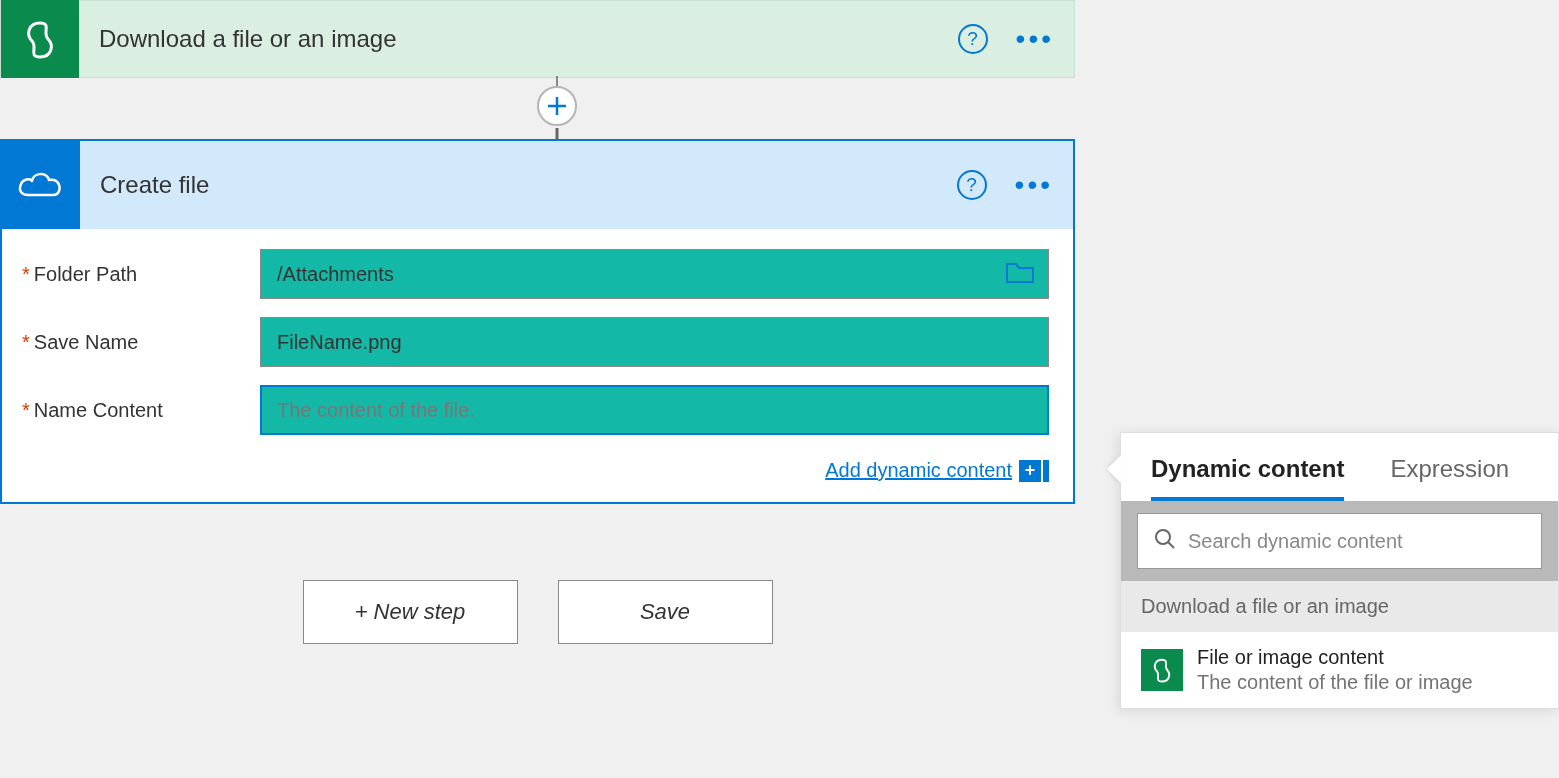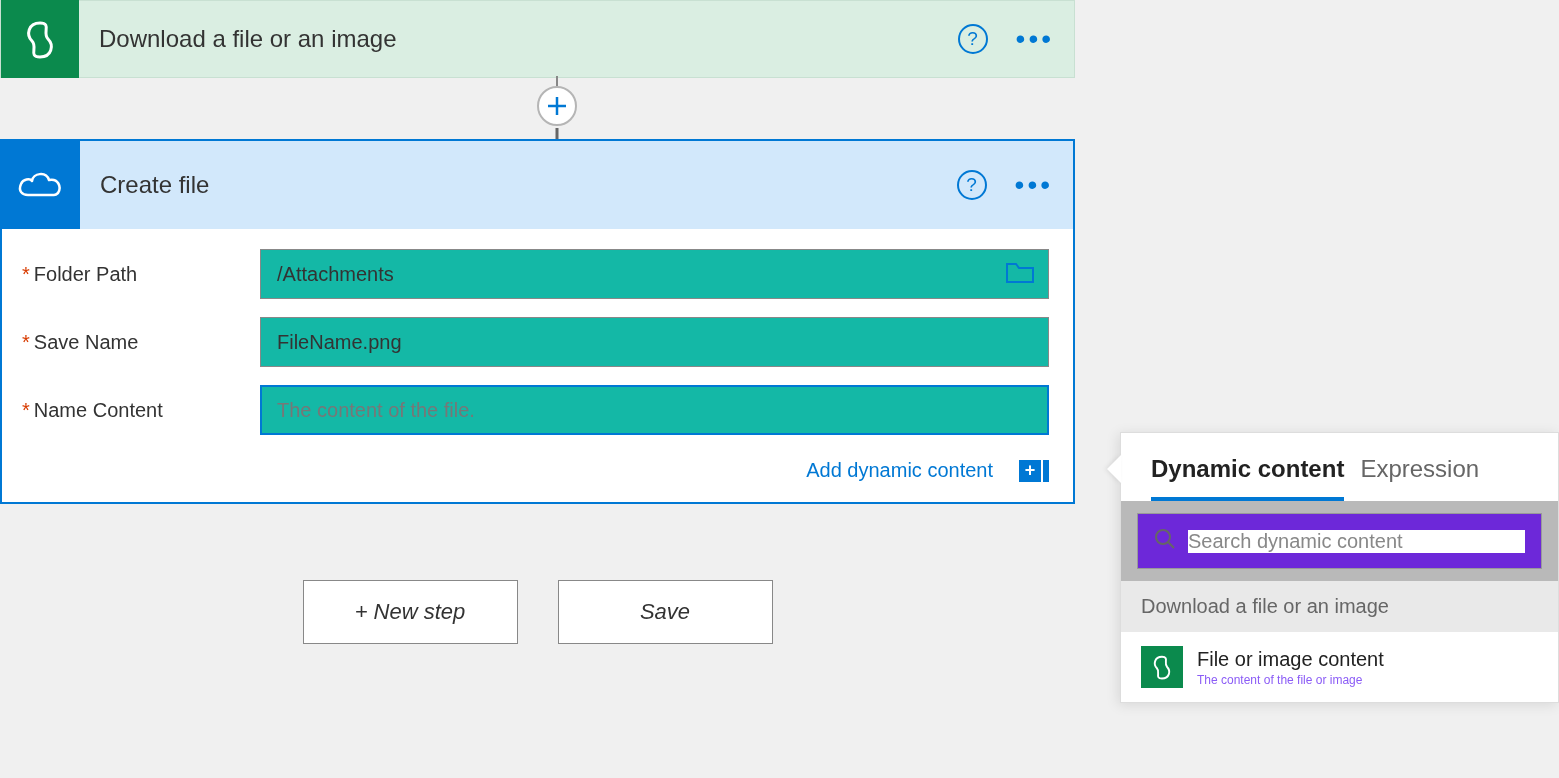--- a/index.html
+++ b/index.html
@@ -111,21 +111,22 @@
   }
 
   .add-dyn-row {
     text-align: right;
     font-size: 20px;
     color: #0078d4;
     margin-top: 24px;
     display: flex;
     justify-content: flex-end;
     align-items: center;
-    gap: 26px;
+    gap: 7px;
+    text-decoration: underline;
   }
   .add-dyn-badge {
     display: flex; gap: 2px;
   }
   .add-dyn-badge .plus {
     width: 22px; height: 22px; background: #0078d4; color: white;
     display: flex; align-items: center; justify-content: center;
     font-size: 18px; font-weight: bold;
   }
   .add-dyn-badge .bar {
@@ -161,38 +162,38 @@
   .dyn-panel .arrow-pointer {
     position: absolute;
     left: -14px; top: 22px;
     width: 0; height: 0;
     border-top: 14px solid transparent;
     border-bottom: 14px solid transparent;
     border-right: 14px solid #fff;
     filter: drop-shadow(-2px 0 2px rgba(0,0,0,0.08));
   }
   .dyn-panel .tabs {
-    display: flex; gap: 16px;
+    display: flex; gap: 46px;
     padding: 22px 30px 0 30px;
     font-size: 24px;
   }
   .dyn-panel .tab {
     color: #666; padding-bottom: 14px; cursor: pointer;
     border-bottom: 4px solid transparent;
   }
   .dyn-panel .tab.active {
     color: #222; font-weight: 600;
     border-bottom: 4px solid #0078d4;
   }
   .dyn-panel .search-wrap {
     padding: 12px 16px;
     background: #b9b9b9;
   }
   .dyn-panel .search-inner {
-    background: #6d28d9;
+    background: #ffffff;
     border: 1px solid #999;
     display: flex; align-items: center;
     height: 56px;
     padding: 0 16px;
     gap: 12px;
   }
   .dyn-panel .search-inner input {
     border: none; outline: none; font-size: 20px; flex: 1; color: #333;
   }
   .dyn-panel .search-inner input::placeholder { color: #888; }
@@ -208,21 +209,21 @@
     gap: 14px;
     cursor: pointer;
     background: #fff;
   }
   .dyn-panel .item .ibox {
     width: 42px; height: 42px; background: #0b8a4d;
     display: flex; align-items: center; justify-content: center;
     flex-shrink: 0;
   }
   .dyn-panel .item .txt .t1 { font-size: 20px; color: #222; }
-  .dyn-panel .item .txt .t2 { font-size: 12px; color: #8b5cf6; margin-top: 2px; }
+  .dyn-panel .item .txt .t2 { font-size: 20px; color: #737373; margin-top: 2px; }
 
   
   .help-icon {
     width: 30px; height: 30px;
     border: 2px solid #0078d4;
     border-radius: 50%;
     display: flex; align-items: center; justify-content: center;
     color: #0078d4; font-size: 19px;
   }
   .more-dots { color: #0078d4; font-size: 28px; letter-spacing: 3px; line-height: 1; cursor: pointer; }

